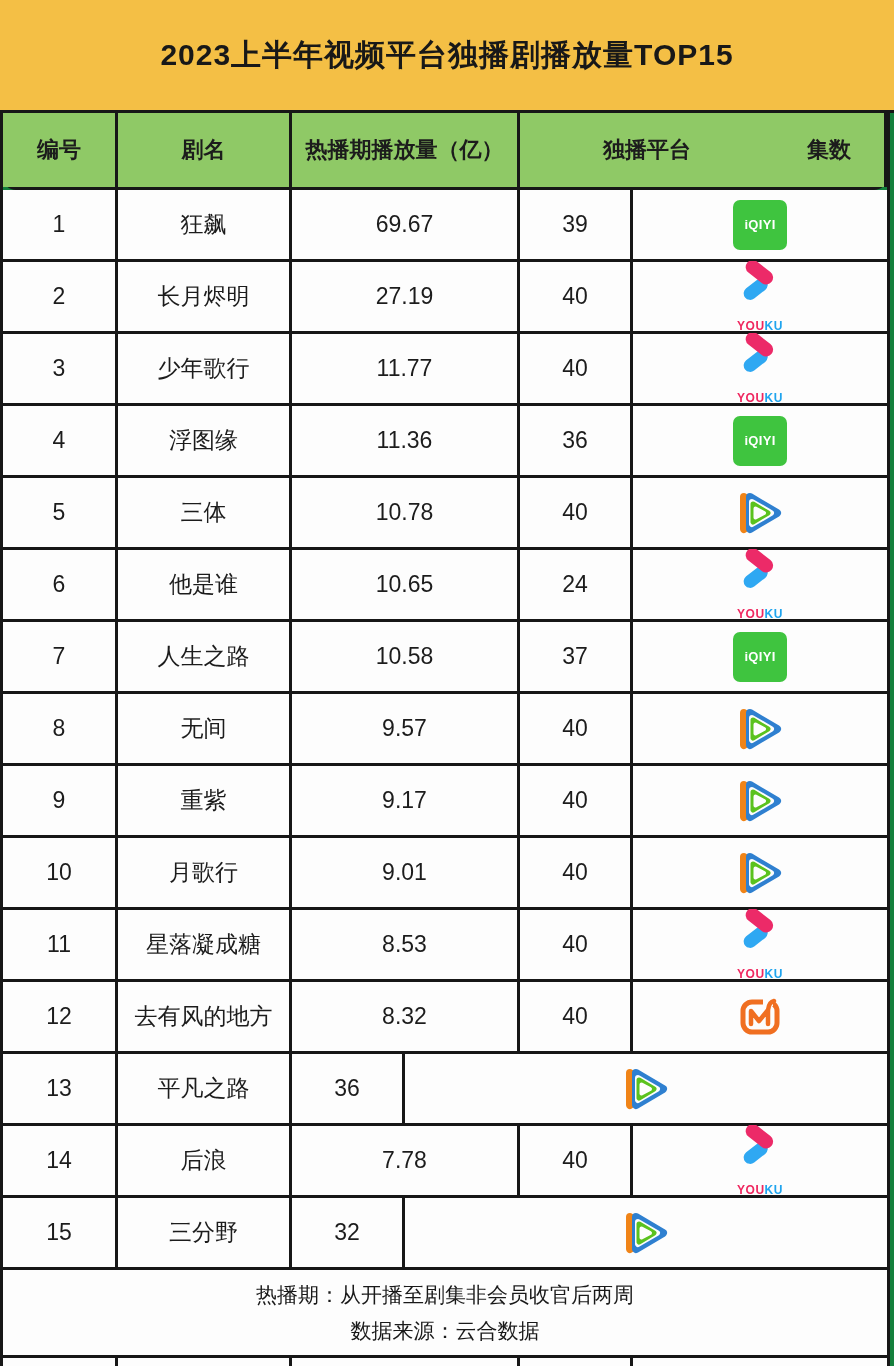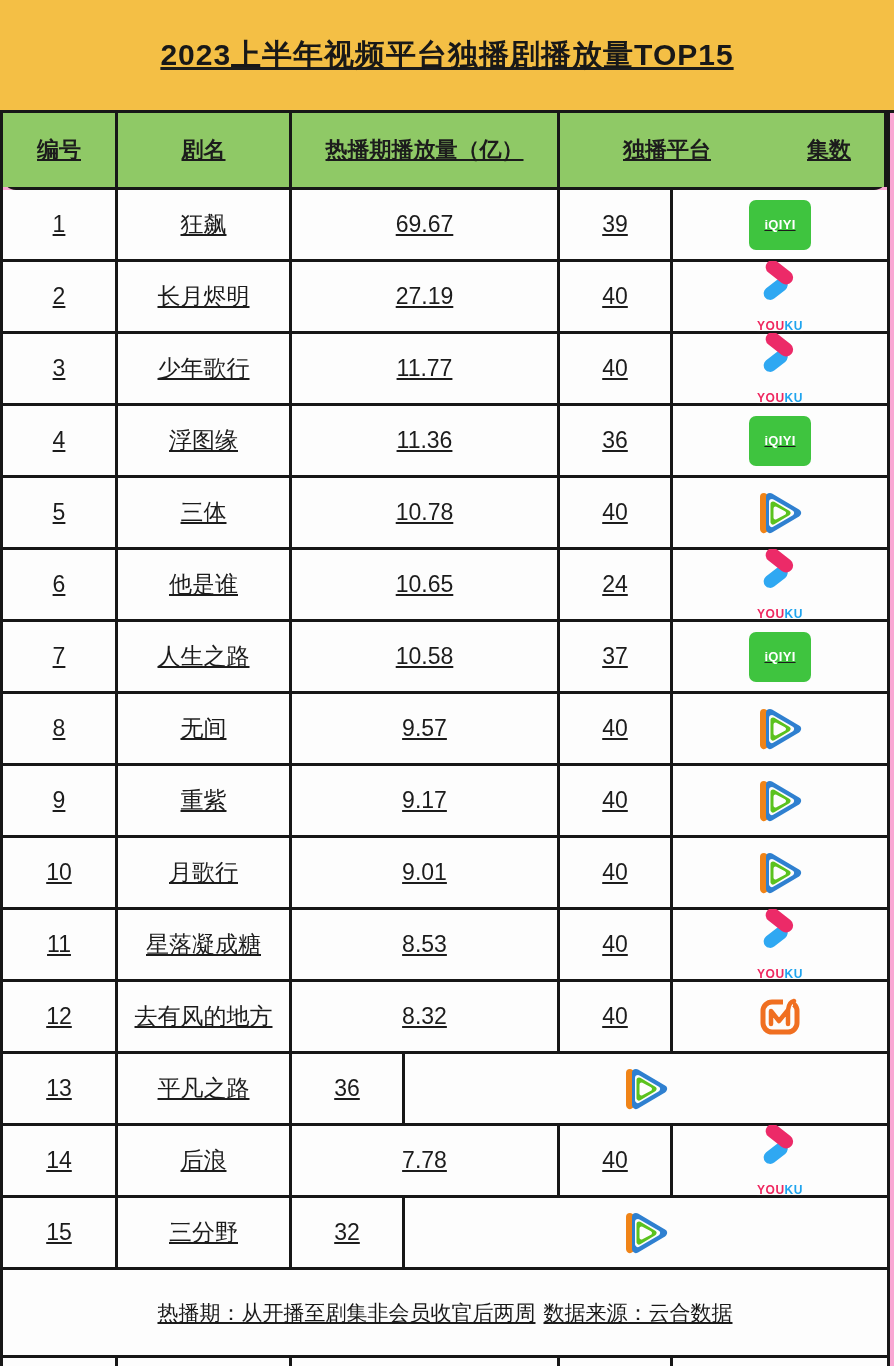--- a/index.html
+++ b/index.html
@@ -1,24 +1,23 @@
 <!DOCTYPE html>
 <html style="--title_bg: #f4bf45; --header_bg: #8fc966; --line: #171717; --iqiyi_green: #3fc43f; --youku_pink: #ec2a68; --youku_blue: #2fa8f2; --youku_text_red: #ef275f; --youku_text_blue: #1fa4ee; --tencent_orange: #f08418; --tencent_green: #5bc21e; --tencent_blue: #2f80d0; --mango_orange: #f06f21;"><head>
 <meta charset="utf-8">
 <style>
   * { margin:0; padding:0; box-sizing:border-box; }
   html,body { background:#ffffff; }
   .page {
     width:894px; height:1366px;
-    background:#f9a8d4;
+    background:#15803d;
     font-family:"Liberation Sans","DejaVu Sans",sans-serif;
     color:#1c1c1c;
     overflow:hidden;
     position:relative;
-    text-decoration:underline;
   }
   .title-bar {
     width:894px; height:113px;
     background:var(--title_bg,#f4bf45);
     display:flex; align-items:center; justify-content:center;
     border-bottom:3px solid var(--line,#171717);
   }
   .title-bar h1 {
     font-size:30px; font-weight:700; color:#181818; letter-spacing:1px;
   }
@@ -32,39 +31,39 @@
   .header-row .cell { font-weight:600; font-size:22px; }
   .data-row { height:72px; }
   .cell {
     display:flex; align-items:center; justify-content:center;
     border-right:3px solid var(--line,#171717);
     font-size:23px; font-weight:500;
     height:100%;
   }
   .c1 { width:115px; }
   .c2 { width:174px; }
-  .c3 { width:268px; }
+  .c3 { width:228px; }
   .c4 { width:113px; }
   .c5 { flex:1; border-right:none; }
   .header-row .cell { background:var(--header_bg,#8fc966); }
   .footer {
     height:88px;
     border-bottom:3px solid var(--line,#171717);
     background:#fdfdfd;
-    display:flex; flex-direction:row; align-items:center; justify-content:center;
+    display:flex; flex-direction:column; align-items:center; justify-content:center;
     gap:8px;
   }
   .footer div { font-size:21px; font-weight:500; color:#191919; }
   .partial-row { height:8px; border-bottom:none; background:#fdfdfd; }
   .partial-row .cell { font-size:0; }
 
   
   .platform-wrap { display:flex; flex-direction:column; align-items:center; justify-content:center; }
   .iqiyi-logo {
-    width:62px; height:50px;
+    width:54px; height:50px;
     background:var(--iqiyi_green,#3fc43f);
     border-radius:7px;
     display:flex; align-items:center; justify-content:center;
   }
   .iqiyi-logo span {
     color:#ffffff; font-weight:700; font-size:13px; letter-spacing:.3px;
   }
   .youku-logo { display:flex; flex-direction:column; align-items:center; }
   .youku-word { font-size:12px; font-weight:700; letter-spacing:.5px; margin-top:18px; }
   .yk-red  { color:var(--youku_text_red,#ef275f); }

